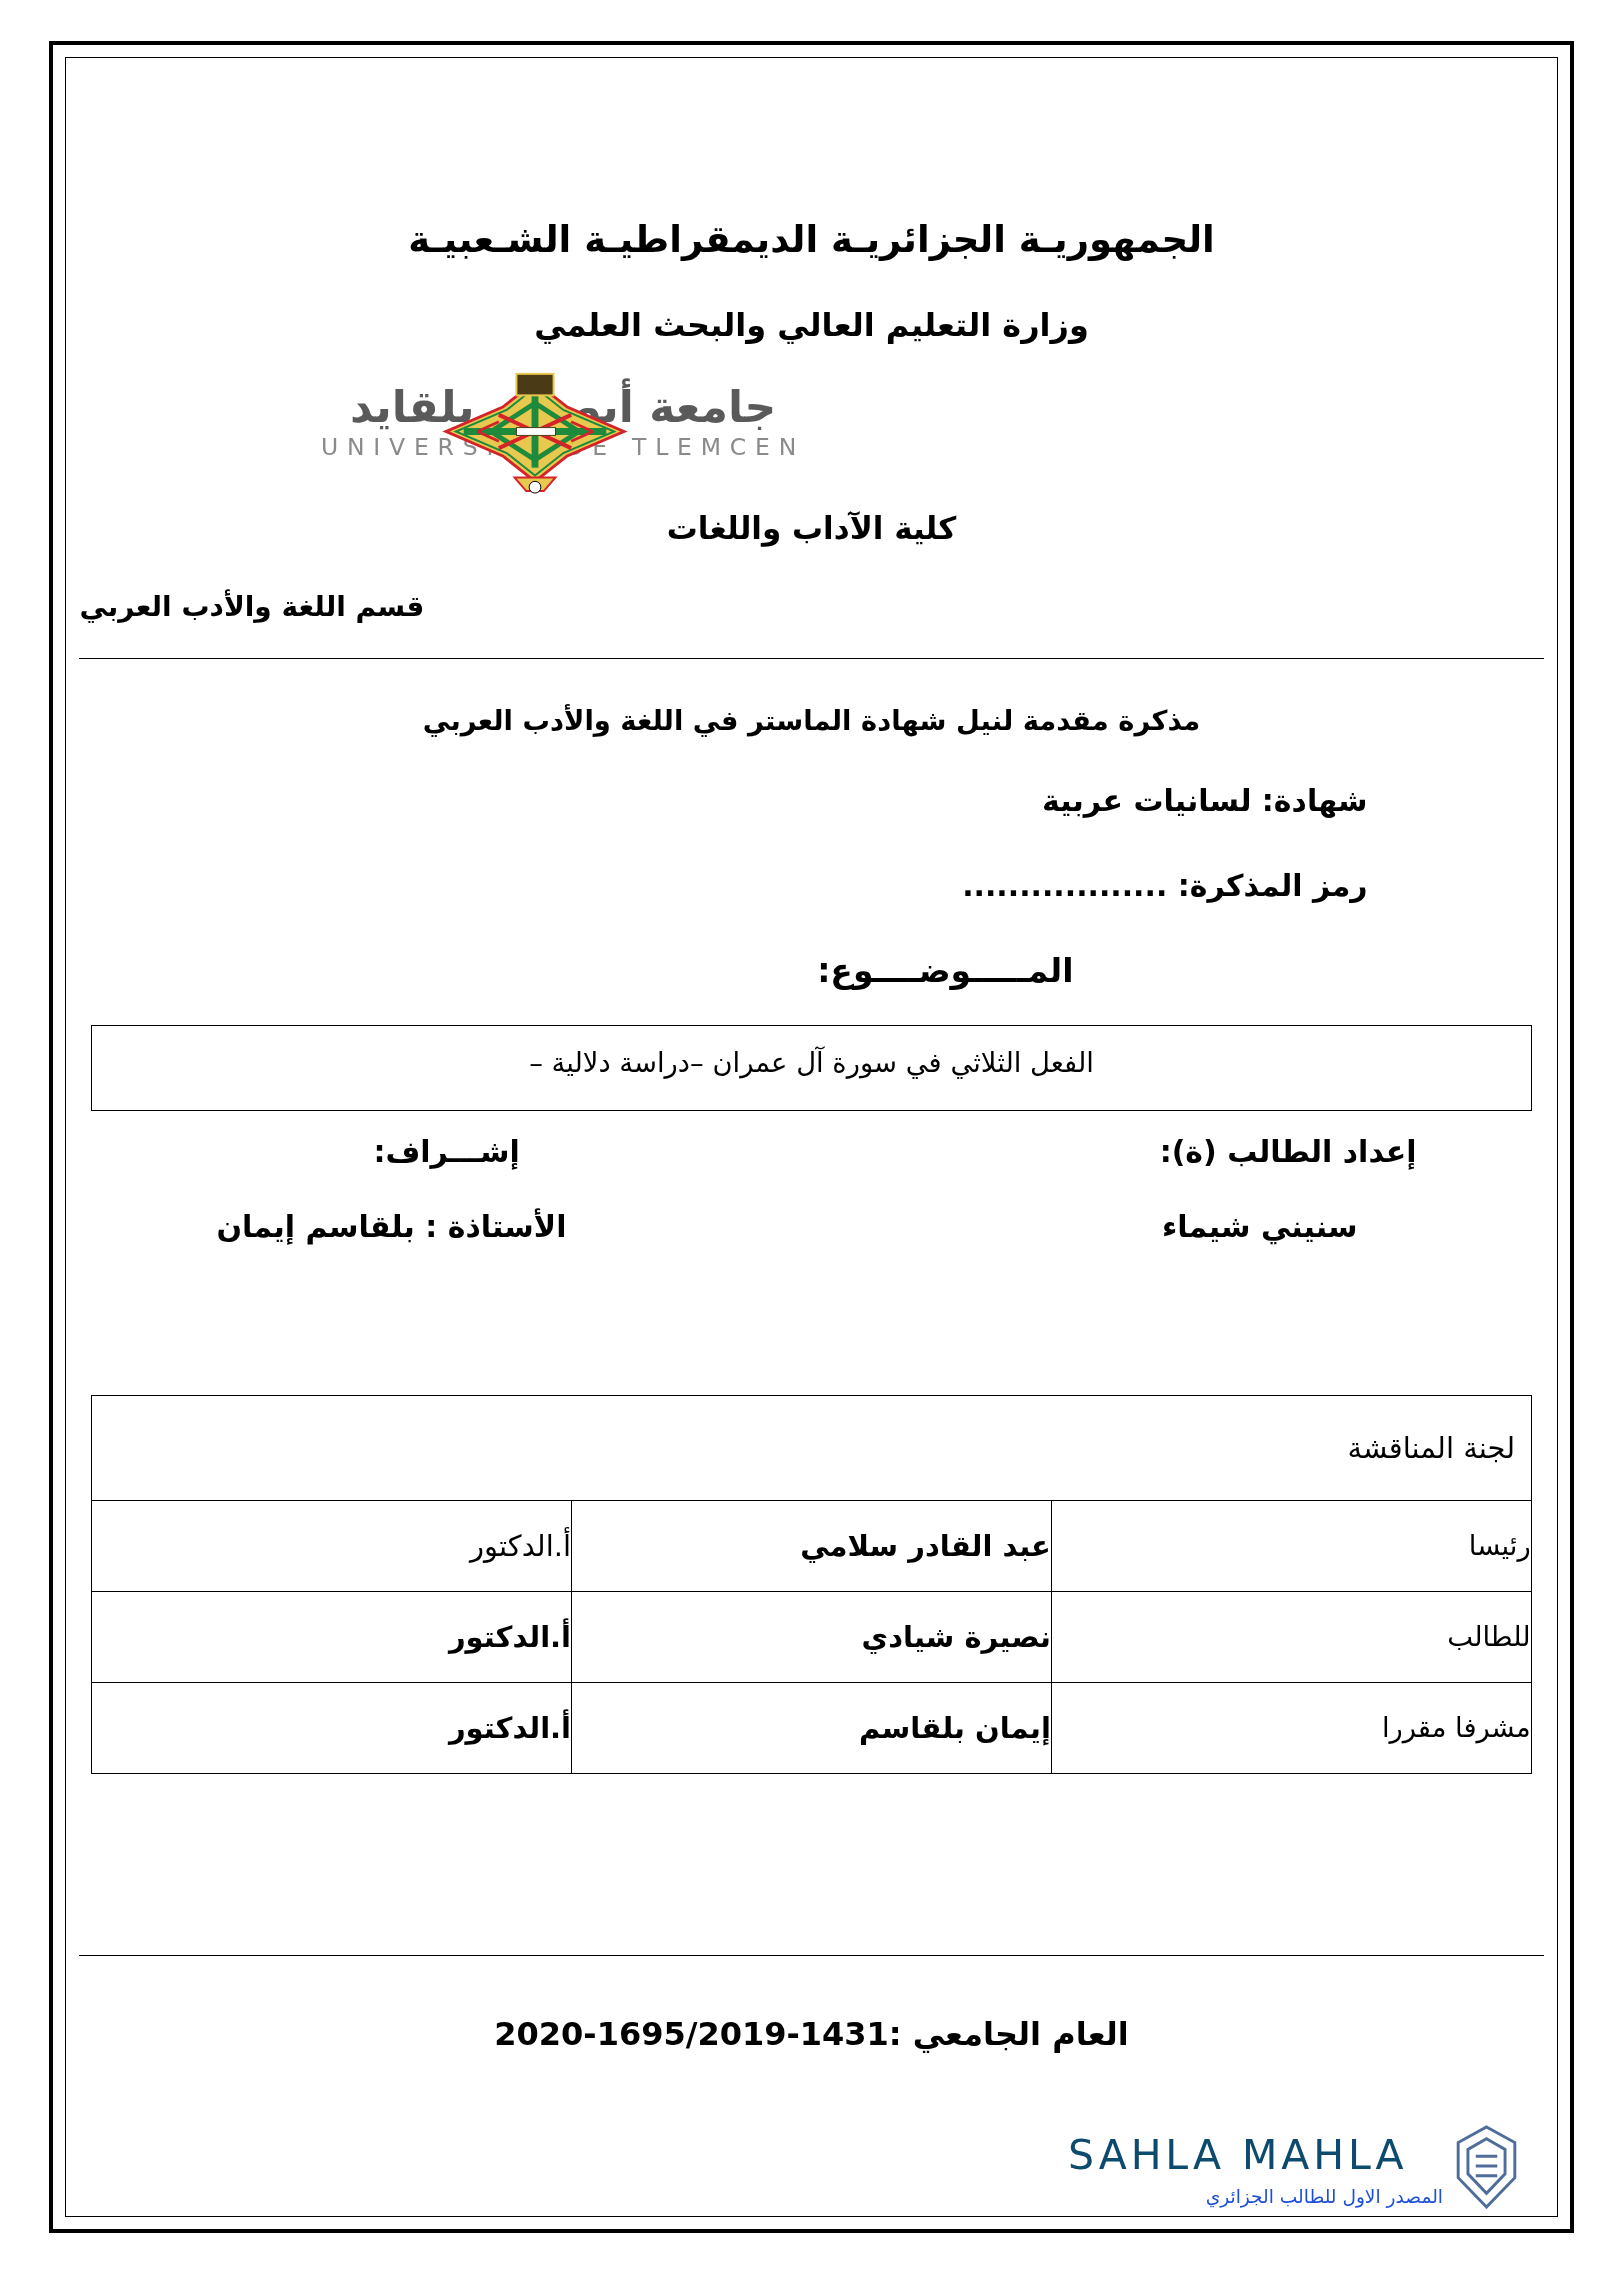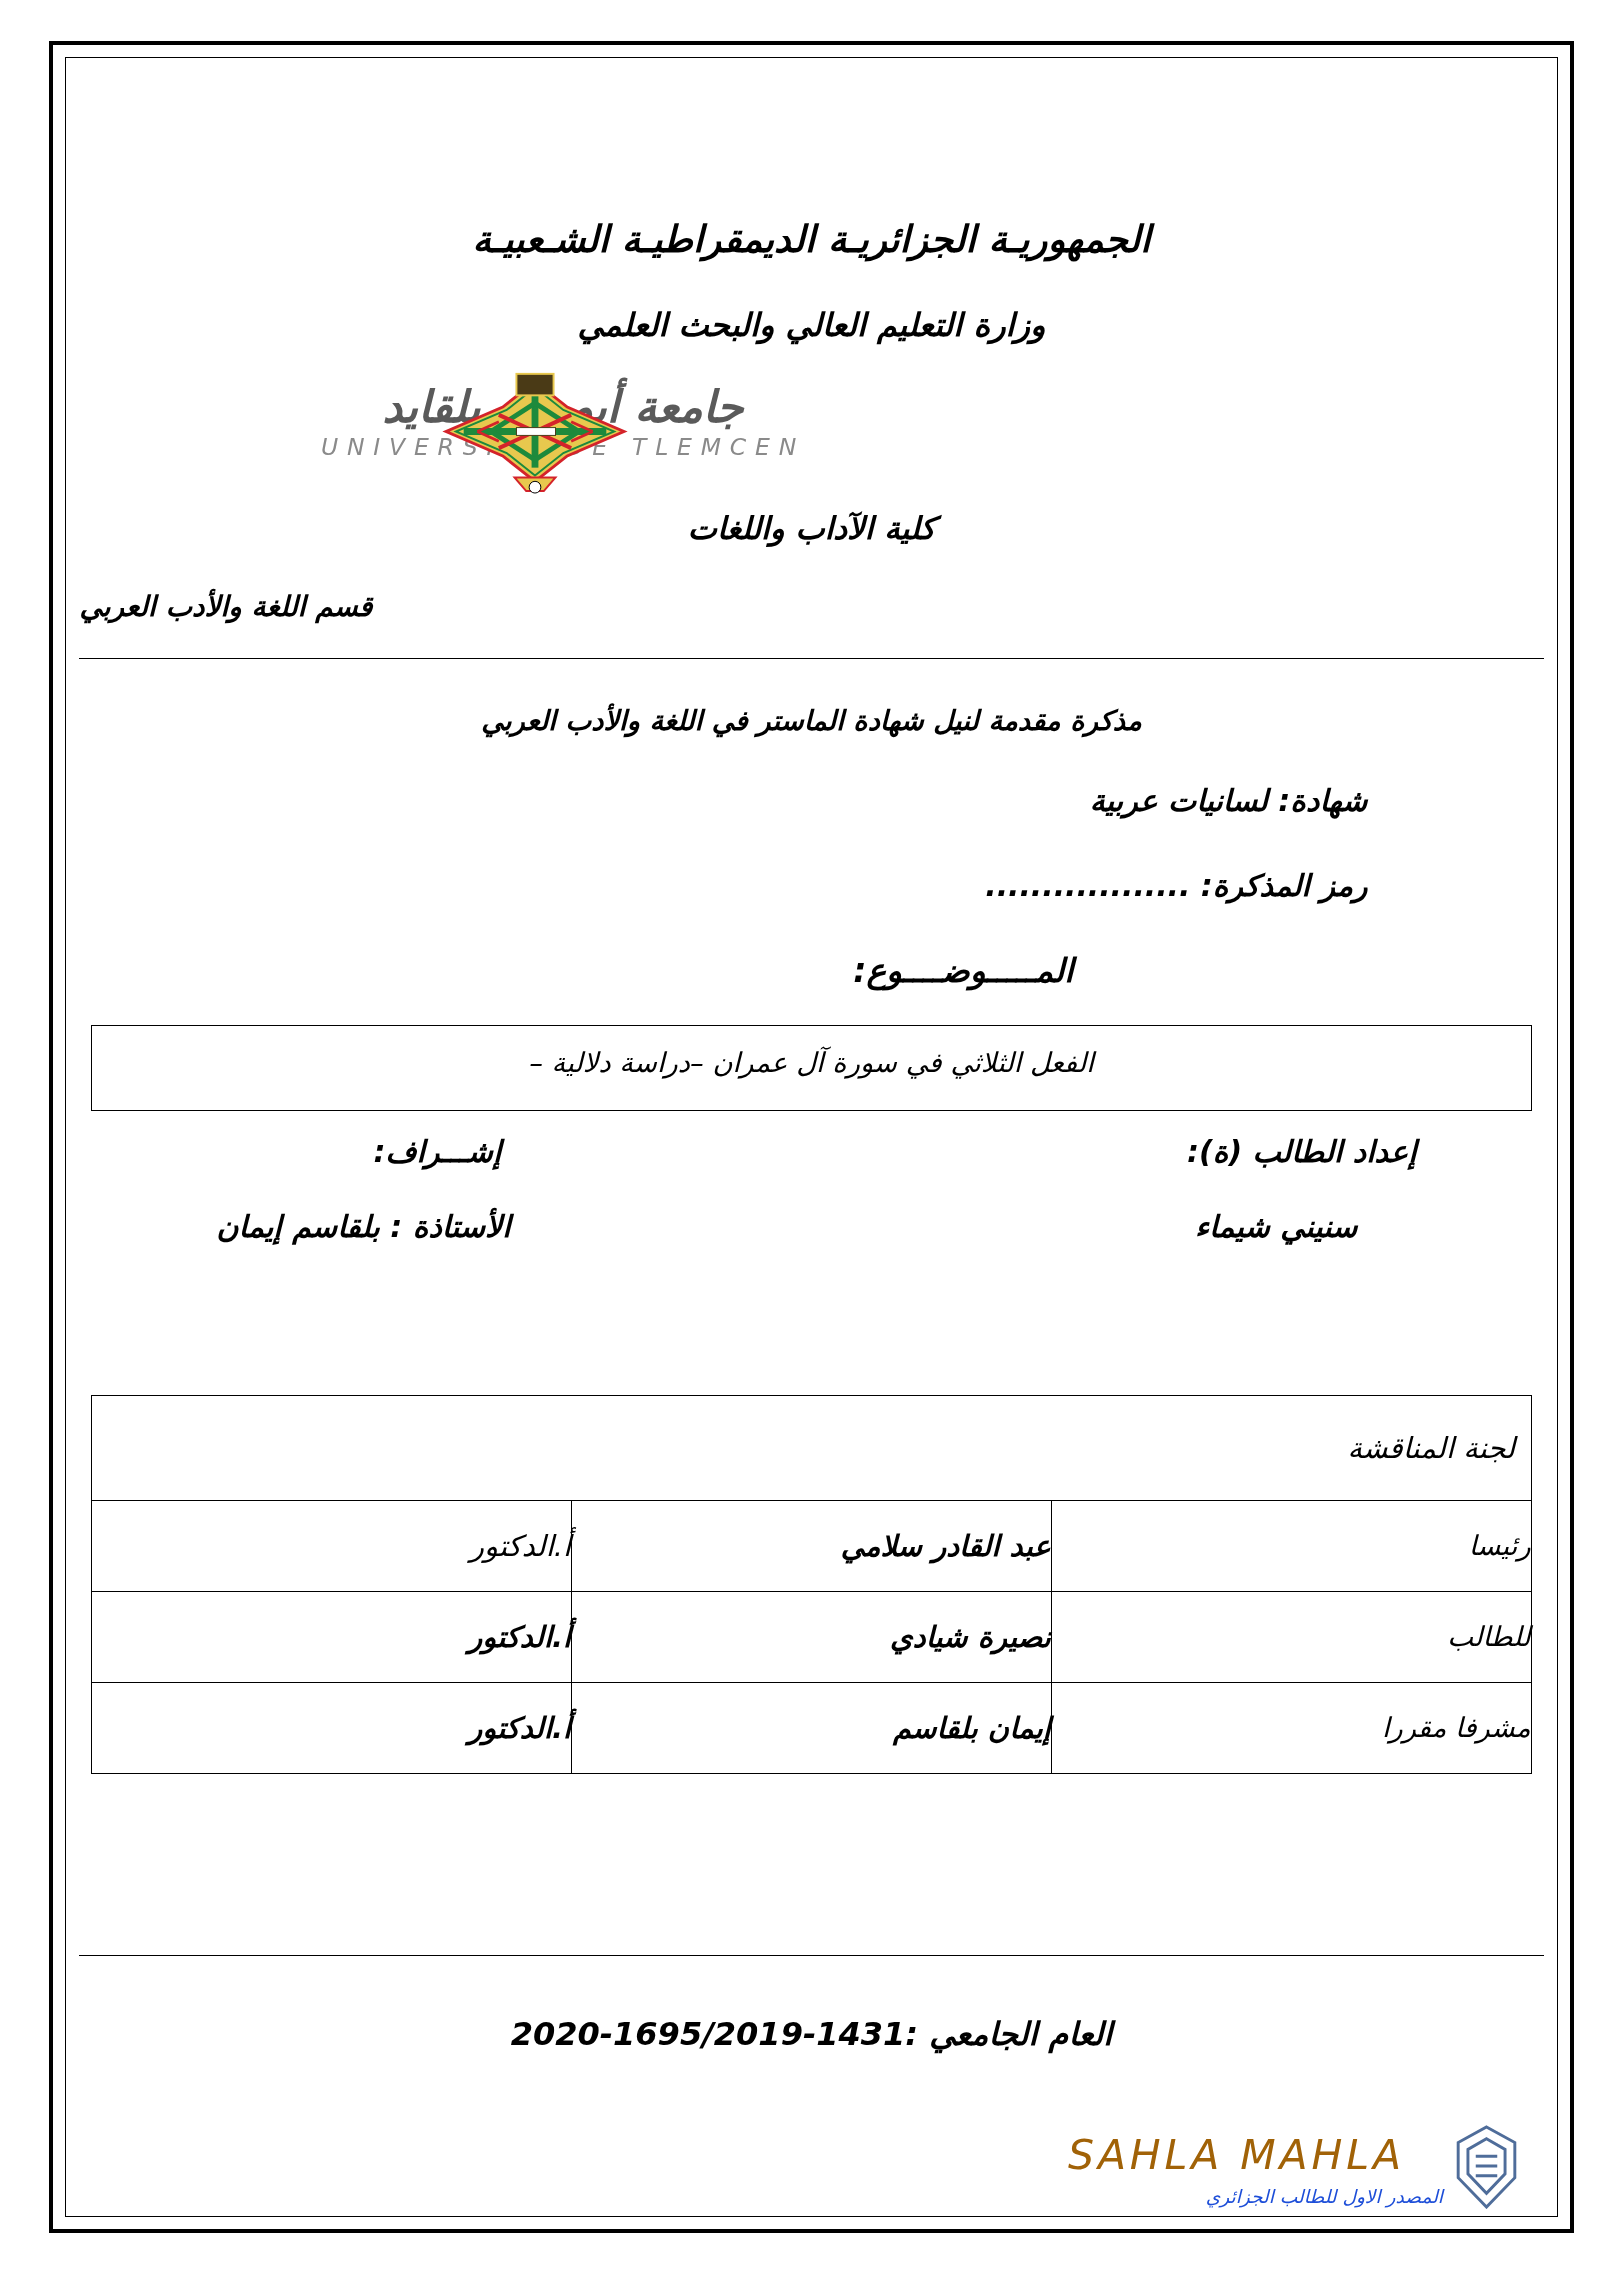--- a/index.html
+++ b/index.html
@@ -18,21 +18,20 @@
   }
 
   
   .page {
     position: absolute;
     left: 0; top: 0;
     width: 1477px;
     height: 2293px;
     box-sizing: border-box;
     background: #fff;
-    font-style: italic;
   }
   .outer-frame {
     position: absolute;
     left: 49px;  top: 41px;
     width: 1525px; height: 2192px;
     border: 4.9px solid #000;
     box-sizing: border-box;
   }
   .inner-frame {
     position: absolute;
@@ -263,21 +262,21 @@
     top: 2125px;
     width: 451px;
     height: 108px;
     direction: ltr;
   }
   .wm-title {
     position: absolute;
     left: 0; top: 5.9px;
     font-size: 41px;
     letter-spacing: 3.9px;
-    color: #a16207;
+    color: #0c4a6e;
     font-weight: normal;
     white-space: nowrap;
   }
   .wm-sub {
     position: absolute;
     right: 76px; top: 61px;
     font-size: 18.6px;
     color: #1d4ed8;
     direction: rtl;
     white-space: nowrap;

